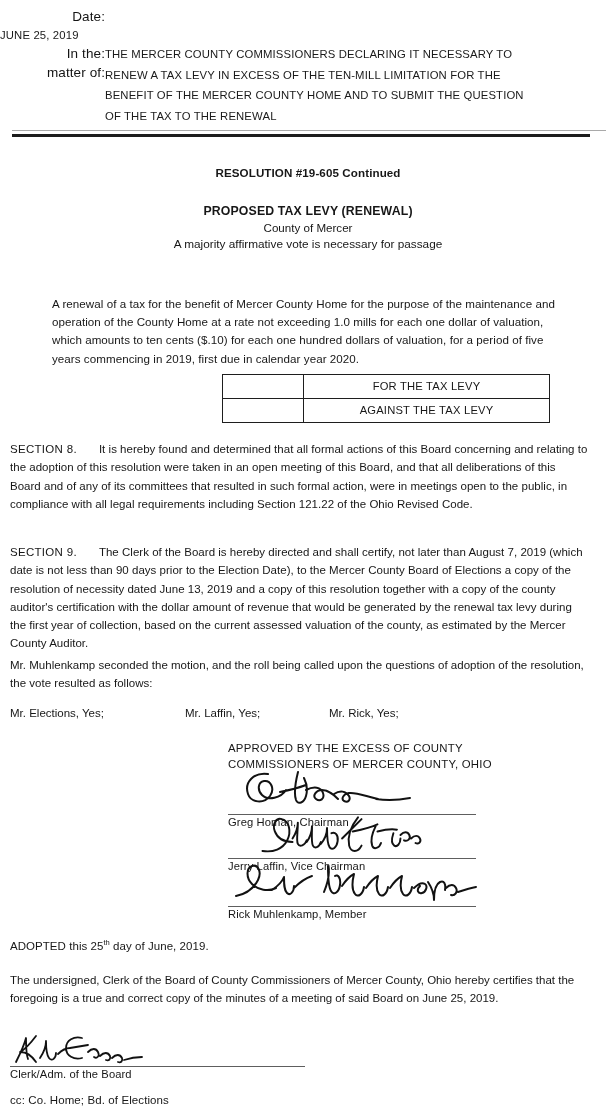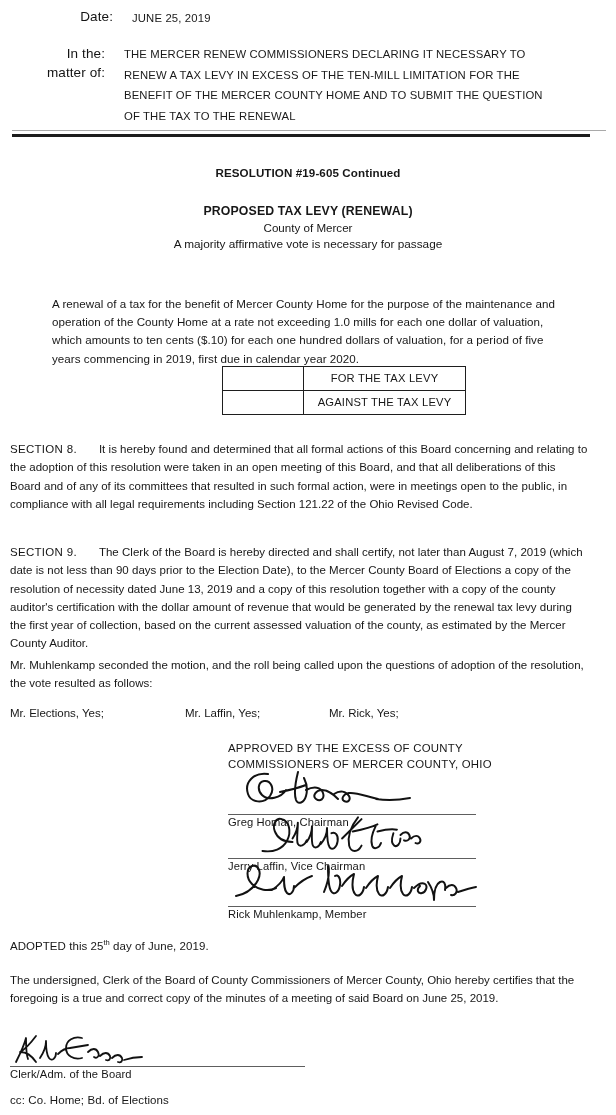--- a/index.html
+++ b/index.html
@@ -36,28 +36,28 @@
     text-align: right;
     font-size: 13.5px;
     letter-spacing: 0.1px;
     line-height: 17px;
     color: #141414;
   }
   .meta-label.stack {
     line-height: 19px;
   }
   .meta-value {
-    margin-left: 19px;
+    margin-left: 0;
     font-size: 11.3px;
     line-height: 20.5px;
     letter-spacing: 0.15px;
     color: #1a1a1a;
     max-width: 470px;
   }
-  #meta-date { top: 8px; left: 8px; }
+  #meta-date { top: 8px; left: 0; flex-direction: column; }
   #meta-matter { top: 44px; left: 0; }
   .meta-value .ml { display: block; white-space: nowrap; }
 
   
   .rule-thin {
     position: absolute;
     left: 12px;
     top: 130px;
     width: 594px;
     height: 1px;
@@ -111,22 +111,22 @@
     line-height: 18.2px;
     text-align: left;
     letter-spacing: 0.05px;
     margin-top: 28px;
   }
 
   
   #ballot-table {
     position: absolute;
     left: 222px;
-    top: 366px;
-    width: 244px;
+    top: 374px;
+    width: 328px;
     border-collapse: collapse;
     table-layout: fixed;
   }
   #ballot-table td {
     border: 1px solid #1e1e1e;
     height: 20px;
     font-size: 11.2px;
     letter-spacing: 0.2px;
   }
   #ballot-table td.markbox { width: 78px; }
@@ -255,21 +255,21 @@
     <div class="meta-label">Date:</div>
     <div class="meta-value">JUNE 25, 2019</div>
   </div>
 
   <div class="meta-row" id="meta-matter">
     <div class="meta-label stack">
       <div>In the:</div>
       <div>matter of:</div>
     </div>
     <div class="meta-value">
-      <span class="ml">THE MERCER RENEW COMMISSIONERS DECLARING IT NECESSARY TO</span>
+      <span class="ml">THE MERCER COUNTY COMMISSIONERS DECLARING IT NECESSARY TO</span>
       <span class="ml">RENEW A TAX LEVY IN EXCESS OF THE TEN-MILL LIMITATION FOR THE</span>
       <span class="ml">BENEFIT OF THE MERCER COUNTY HOME AND TO SUBMIT THE QUESTION</span>
       <span class="ml">OF THE TAX TO THE RENEWAL</span>
     </div>
   </div>
 
   <div class="rule-thin"></div>
   <div class="rule-thick"></div>
 
   <div class="center-block" id="res-heading">RESOLUTION #19-605 Continued</div>

